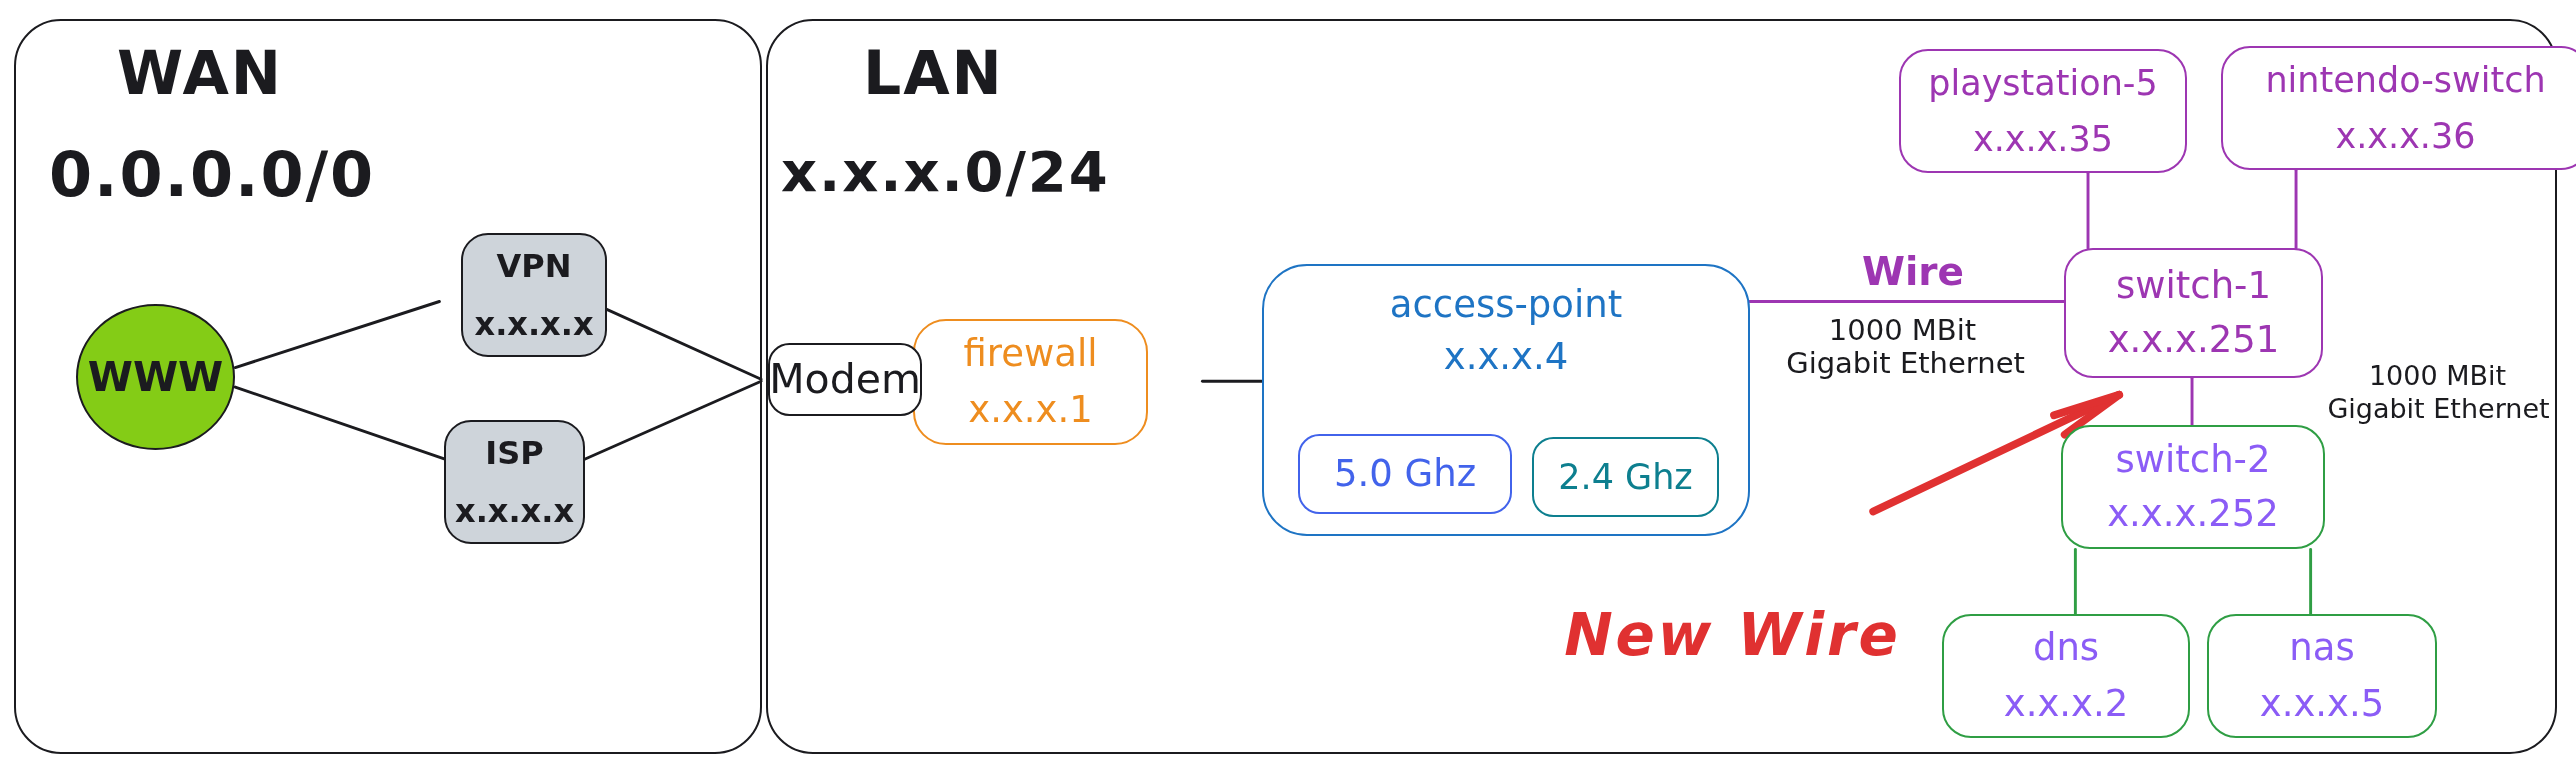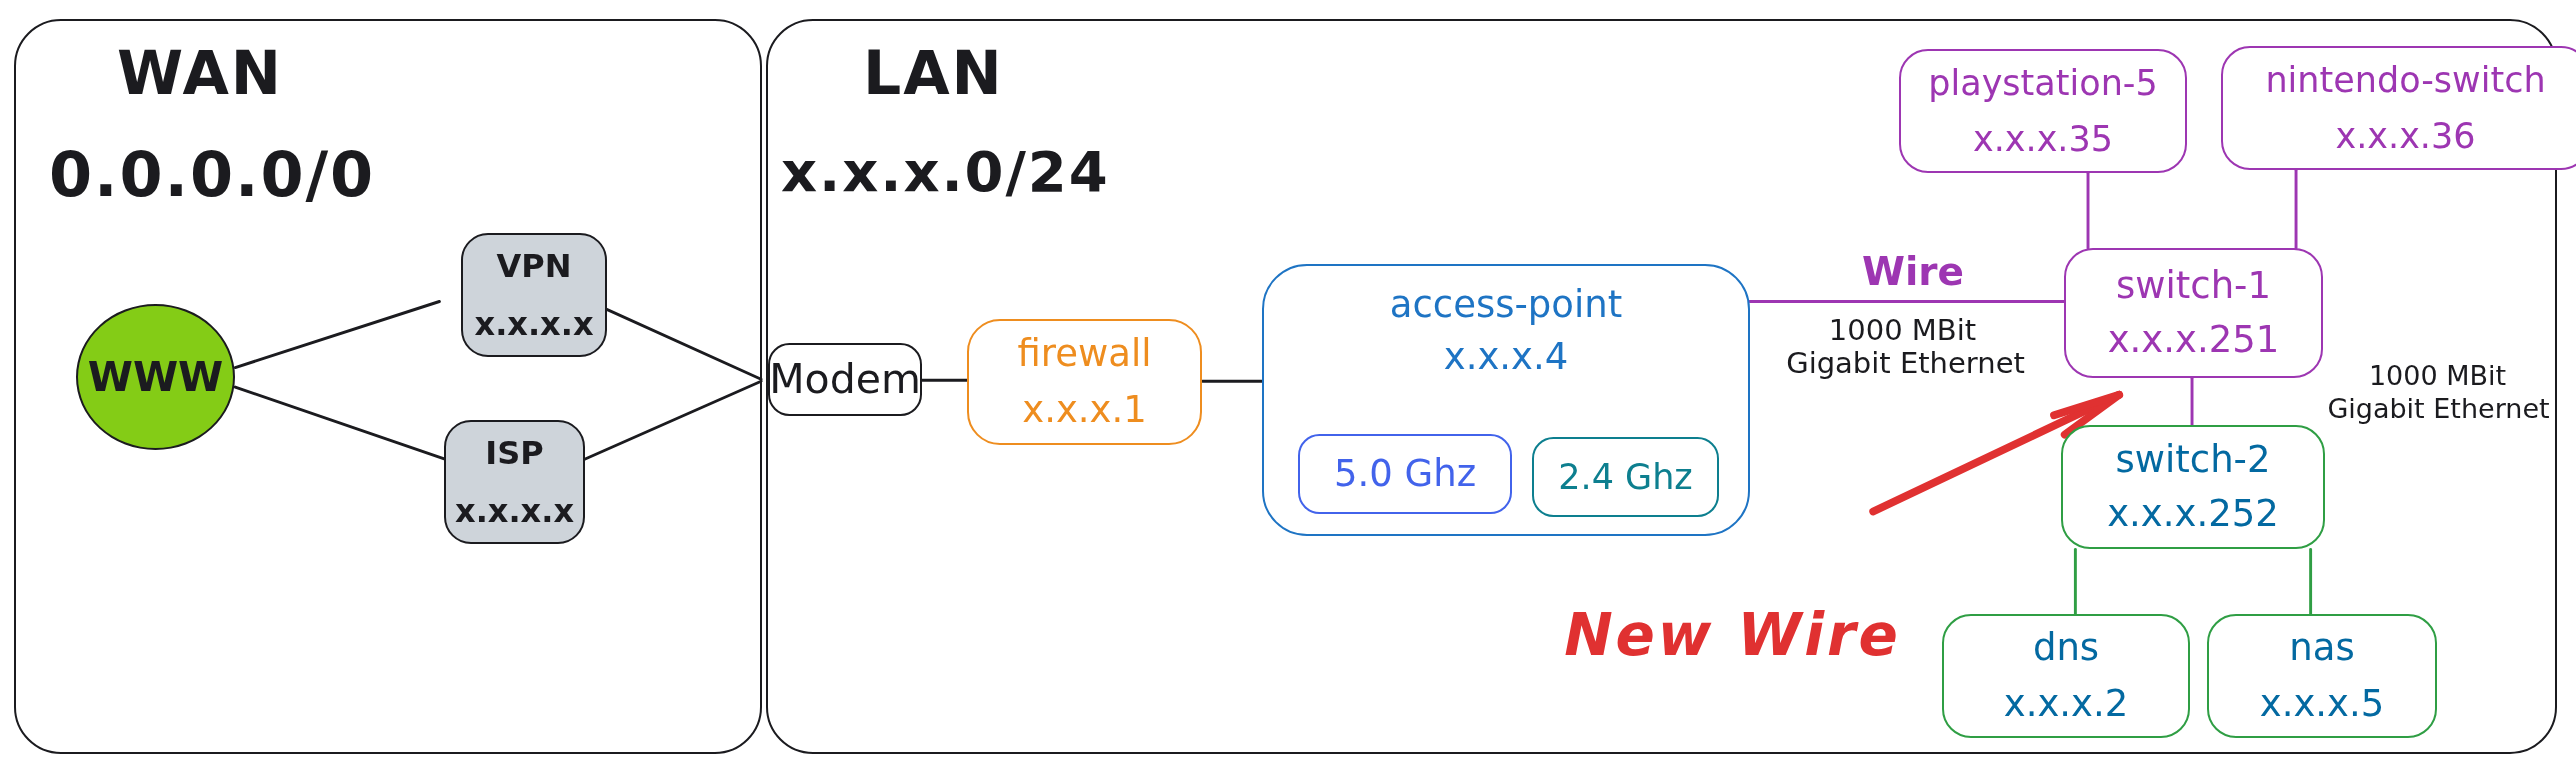--- a/index.html
+++ b/index.html
@@ -27,36 +27,36 @@
   .gray{background:#ced4da;border:2.9px solid #1b1b1f;}
   #www{left:76px;top:304px;width:159px;height:146px;border-radius:50%;
        background:#84cc16;border:2.9px solid #1b1b1f;display:flex;align-items:center;
        justify-content:center;font-size:41px;font-weight:bold;}
   #vpn{left:439px;top:233px;width:146px;height:124px;font-size:32px;gap:21.4px;border-radius:27px;margin-left:22px;}
   #isp{left:444px;top:399px;width:141px;height:124px;font-size:32px;gap:21.4px;border-radius:27px;font-weight:bold;margin-top:21px;}
   #vpn{font-weight:bold;}
   
   #modem{left:768px;top:343px;width:154px;height:73px;border:2.9px solid #1b1b1f;
          border-radius:21.4px;font-size:41px;font-weight:normal;z-index:5;}
-  #firewall{left:967px;top:319px;width:235px;height:126px;border:2.9px solid #ee8d1f;
+  #firewall{left:913px;top:319px;width:235px;height:126px;border:2.9px solid #ee8d1f;
             color:#ee8d1f;border-radius:33px;font-size:37px;gap:13.6px;}
   #access-point{left:1262px;top:264px;width:488px;height:272px;border:2.9px solid #1e74c4;
                 color:#1e74c4;border-radius:45px;justify-content:flex-start;
                 padding-top:17.5px;font-size:37px;gap:9.7px;}
   #band-5{left:1298px;top:434px;width:214px;height:80px;border:2.9px solid #4263eb;
           color:#4263eb;border-radius:21.4px;font-size:37px;z-index:2;}
   #band-24{left:1532px;top:437px;width:187px;height:80px;border:2.9px solid #0d7f8f;
            color:#0d7f8f;border-radius:21.4px;font-size:35px;z-index:2;}
   
   .purple{border:2.9px solid #9d36b2;color:#9d36b2;}
   #playstation{left:1899px;top:49px;width:288px;height:124px;font-size:35px;gap:15.6px;border-radius:29px;}
   #nintendo{left:2221px;top:46px;width:369px;height:124px;font-size:35px;gap:15.6px;border-radius:29px;}
   #switch-1{left:2064px;top:248px;width:259px;height:130px;font-size:37px;gap:11.7px;border-radius:29px;}
   
-  .green{border:2.9px solid #2f9e44;color:#0369a1;}
+  .green{border:2.9px solid #2f9e44;color:#8b5cf6;}
   #switch-2{left:2061px;top:425px;width:264px;height:124px;font-size:37px;gap:11.7px;border-radius:29px;}
   #dns{left:1942px;top:614px;width:248px;height:124px;font-size:37px;gap:13.6px;border-radius:29px;}
   #nas{left:2207px;top:614px;width:230px;height:124px;font-size:37px;gap:13.6px;border-radius:29px;}
   
   .lbl{white-space:nowrap;line-height:1.2;text-align:center;}
   #game-label{left:1818px;top:249px;width:190px;font-size:39px;font-weight:bold;color:#9d36b2;}
   #game-speed{left:1803px;top:313px;width:199px;font-size:29px;}
   #game-type{left:1779px;top:346px;width:253px;font-size:29px;}
   #uplink-speed{left:2333px;top:360px;width:209px;font-size:27px;}
   #uplink-type{left:2312px;top:393px;width:253px;font-size:27px;}

